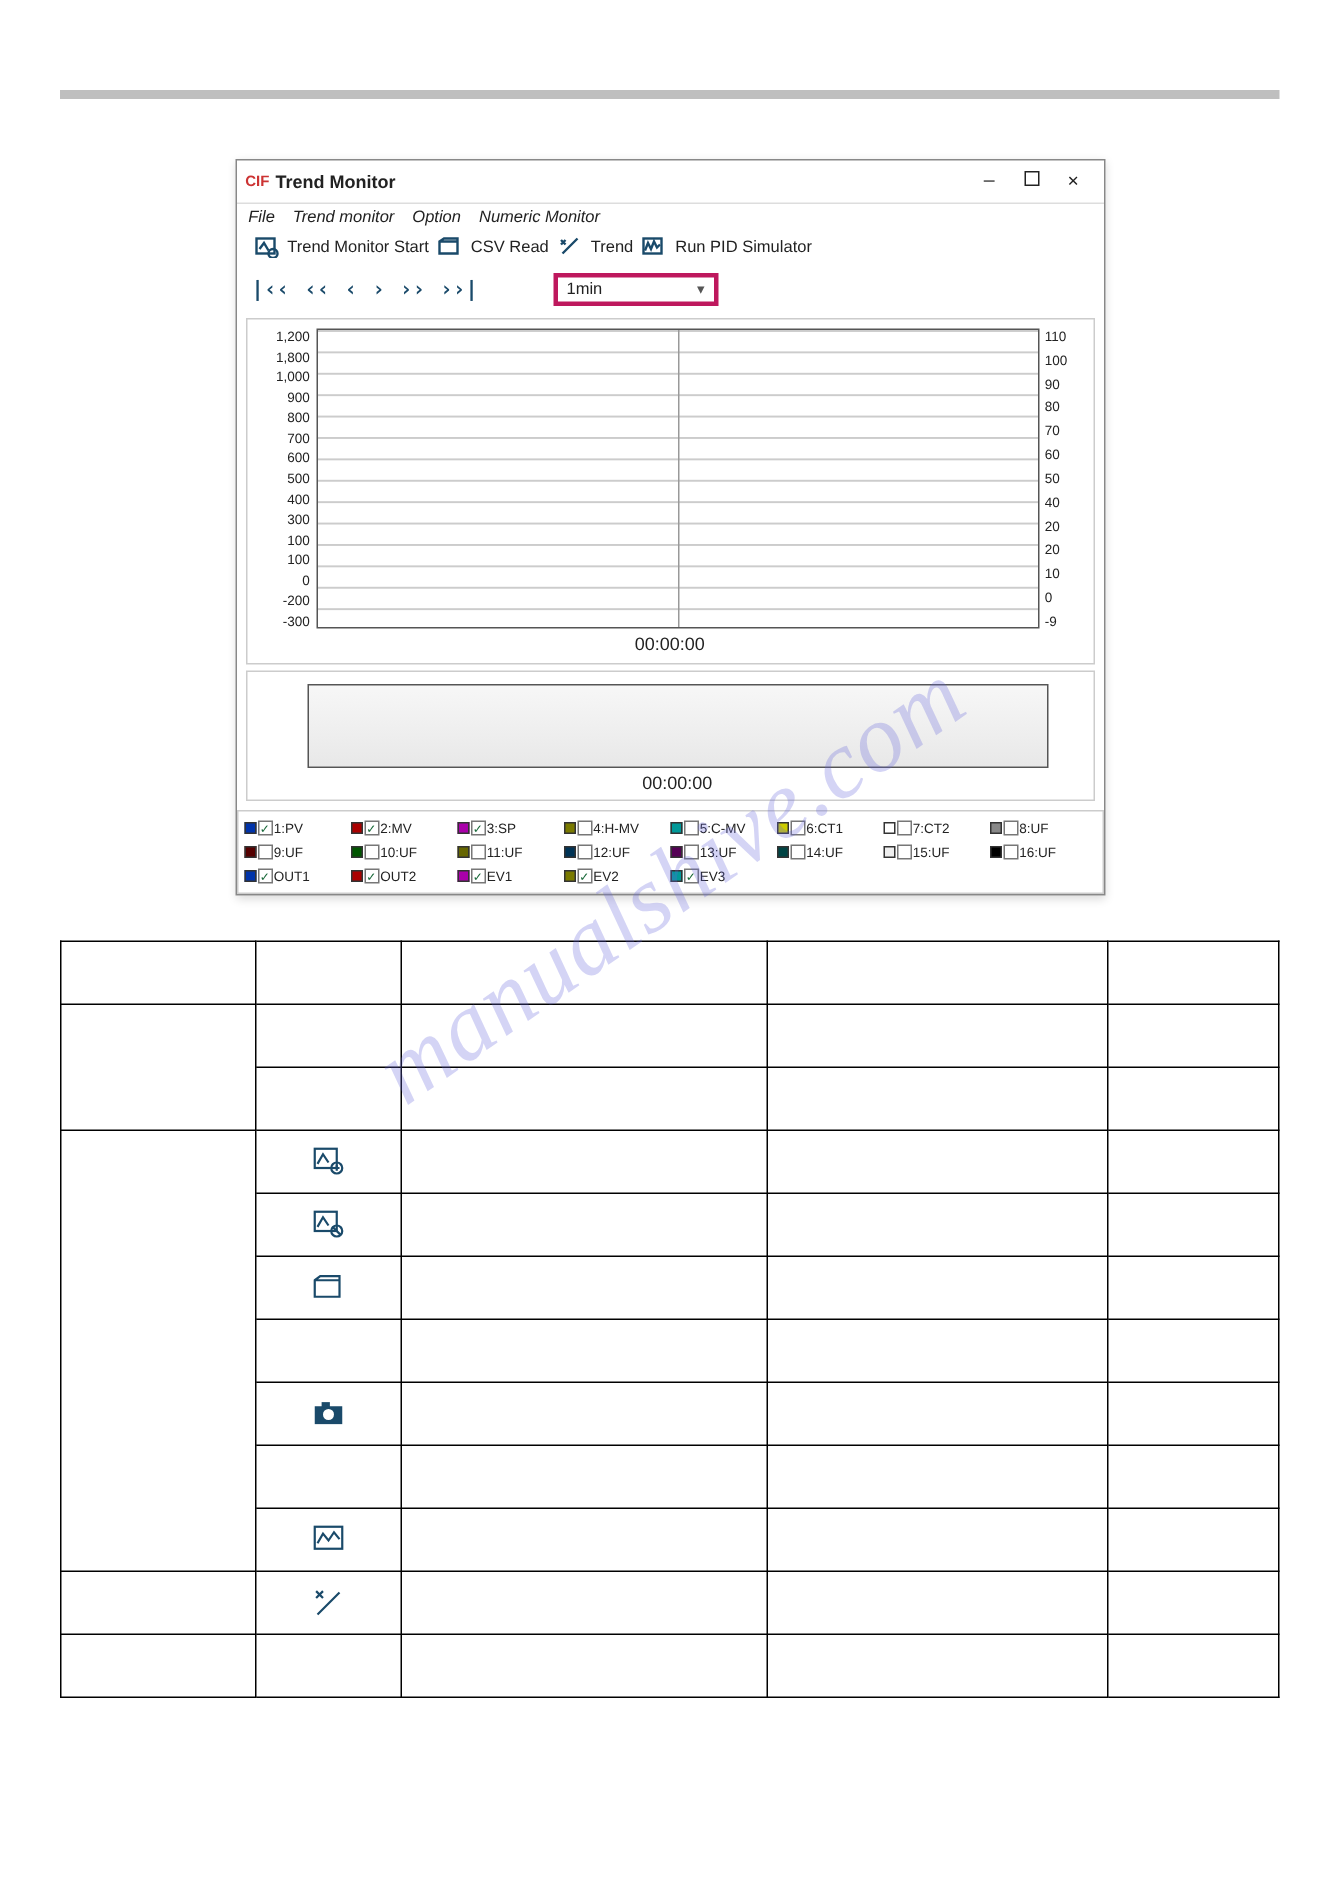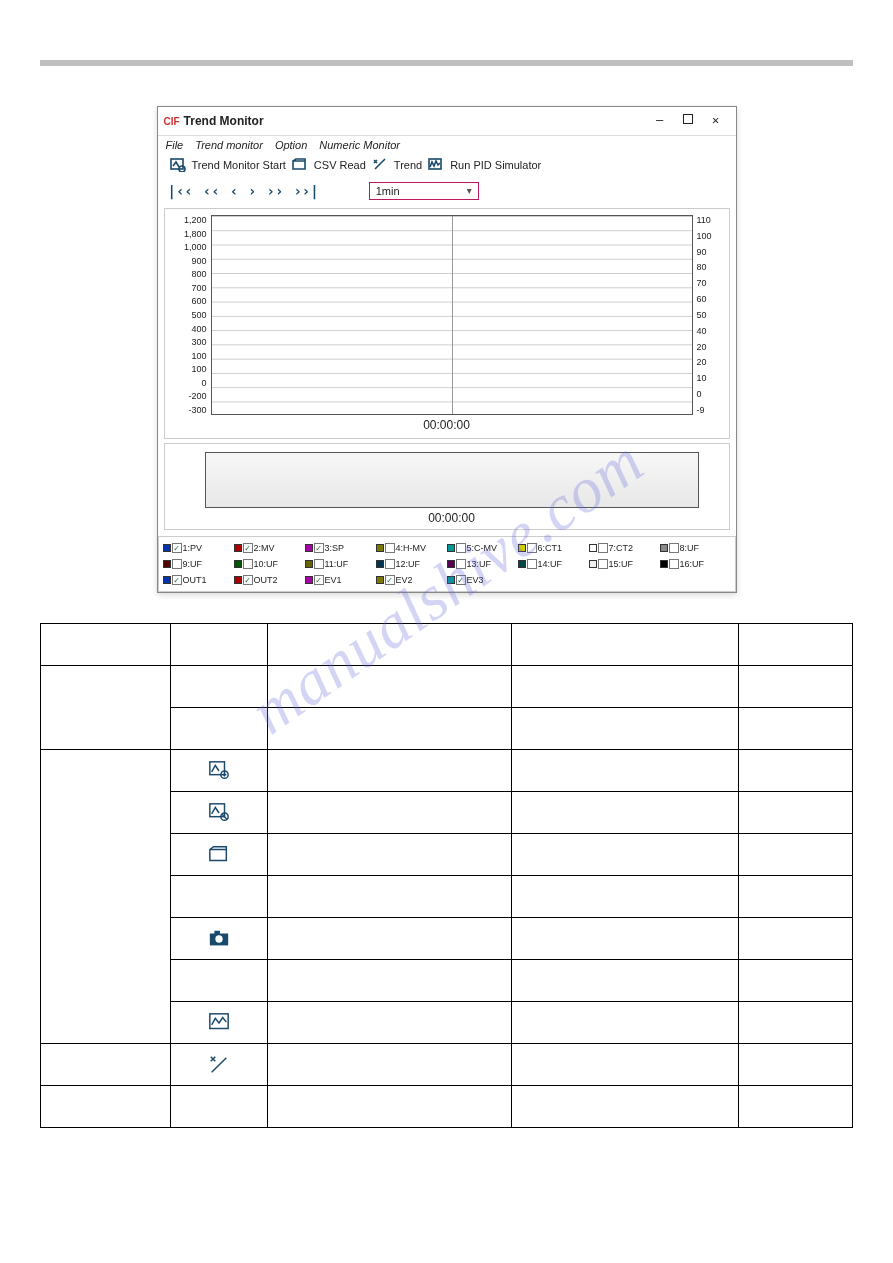--- a/index.html
+++ b/index.html
@@ -96,21 +96,21 @@
   svg { display: inline-block; vertical-align: middle; }
   .nav-bar {
     display: flex;
     align-items: center;
     gap: 10px;
     padding: 6px 10px 8px 10px;
   }
   .nav-btn { color: #1a4a6a; font-weight: bold; font-size: 14px; font-family: monospace; cursor: pointer; }
   .time-select {
     margin-left: 40px;
-    border: 1px solid #be185d;
+    border: 3px solid #be185d;
     padding: 2px 20px 2px 6px;
     width: 110px;
     position: relative;
     font-size: 11px;
     background: #fff;
   }
   .time-select::after {
     content: "▾";
     position: absolute;
     right: 6px;

